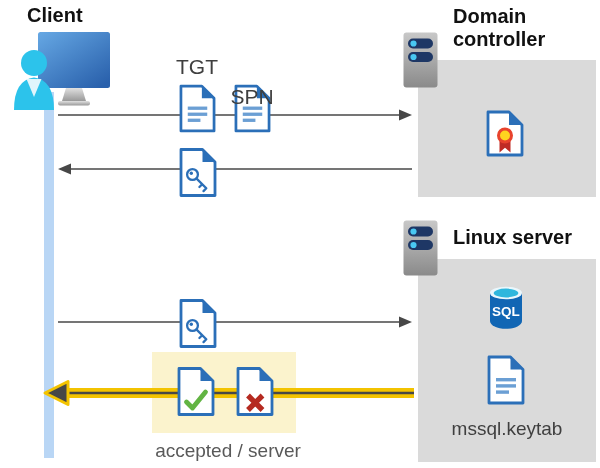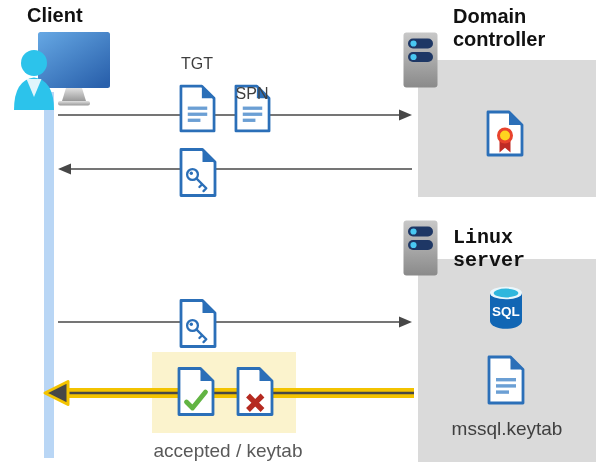--- a/index.html
+++ b/index.html
@@ -58,22 +58,22 @@
   .doc-deny   { left:236px; top:366px; }
   .cert-icon  { left:486px; top:110px; }
   .sql-icon   { left:486px; top:283px; }
   .doc-keytab { left:487px; top:355px; }
 
   
   .lbl { position:absolute; color:var(--text-dark); white-space:pre-line; }
   .bold { font-weight:700; font-size:20px; color:#111; }
   .client-label { left:27px; top:4px; }
   .dc-label     { left:453px; top:5px; width:118px; line-height:23px; }
-  .linux-label  { left:453px; top:226px; width:140px;font-family:Liberation Mono, monospace; }
-  .mid { font-size:16px; color:var(--text-mid); }
+  .linux-label  { left:453px; top:226px; width:140px; }
+  .mid { font-size:21px; color:var(--text-mid); }
   .tgt-label { left:174px; top:55px; width:46px; text-align:center; }
   .spn-label { left:229px; top:55px; width:46px; text-align:center;margin-top:30px; }
   .result-label { left:138px; top:440px; width:180px; text-align:center;
                   font-size:19px; color:var(--text-gray); }
   .keytab-label { left:418px; top:418px; width:178px; text-align:center;
                   font-size:19px; color:var(--text-mid); }
 </style>
 </head>
 <body>
 
@@ -200,16 +200,16 @@
     <rect class="doc-line" x="9" y="23" width="20" height="3.4"></rect>
     <rect class="doc-line" x="9" y="29.2" width="20" height="3.4"></rect>
     <rect class="doc-line" x="9" y="35.4" width="13" height="3.4"></rect>
   </svg>
 
   <div class="lbl bold dc-label">Domain controller</div>
   <div class="lbl bold client-label">Client</div>
   <div class="lbl bold linux-label">Linux server</div>
   <div class="lbl mid tgt-label">TGT</div>
   <div class="lbl mid spn-label">SPN</div>
-  <div class="lbl result-label">accepted / keytab</div>
+  <div class="lbl result-label">accepted / server</div>
   <div class="lbl keytab-label">mssql.keytab</div>
 
 </div>
 
 </body></html>

